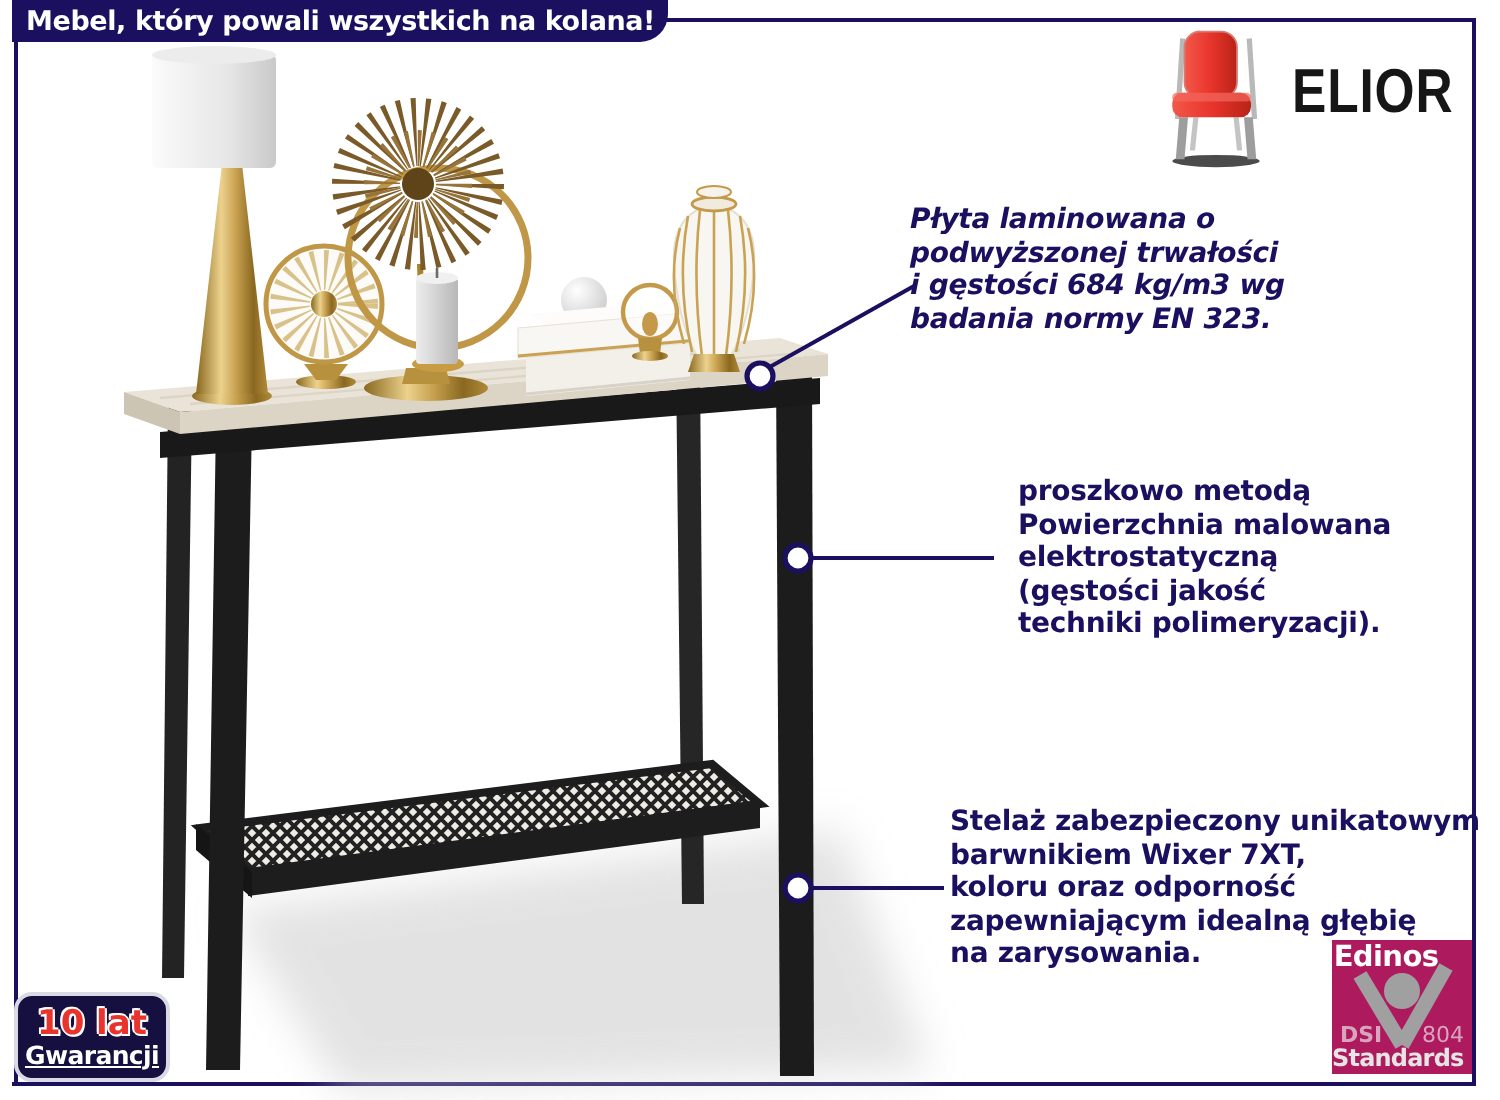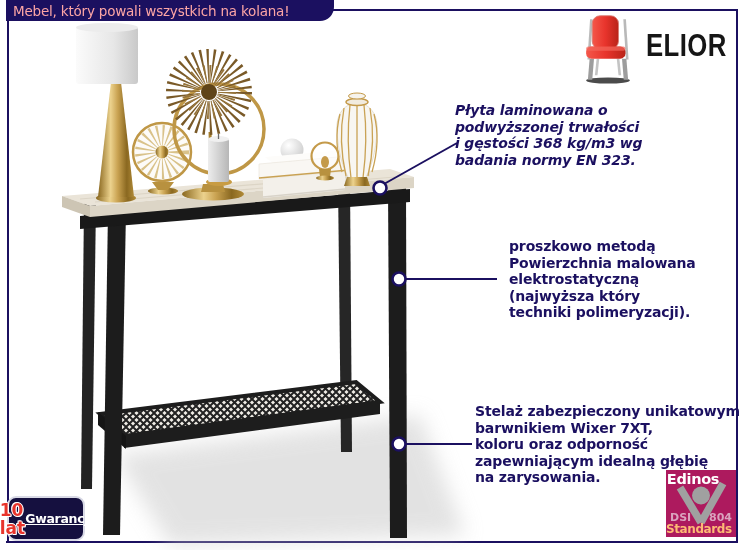--- a/index.html
+++ b/index.html
@@ -23,21 +23,21 @@
   .frame-line.bottom{left:6px;top:541px;width:732px;height:2px;}
   .frame-line.left{left:7px;top:19px;width:2px;height:524px;}
 
   
   .banner{
     position:absolute;left:6px;top:0;width:328px;height:21px;
     background:var(--navy);border-radius:0 0 14px 0;
     display:flex;align-items:center;padding-left:7px;box-sizing:border-box;
   }
   .banner span{
-    color:#fca5a5;font-size:13.5px;font-weight:normal;letter-spacing:-0.2px;white-space:nowrap;
+    color:#ffffff;font-size:13.5px;font-weight:bold;letter-spacing:-0.2px;white-space:nowrap;
   }
 
   
   .logo{position:absolute;left:580px;top:12px;width:155px;height:75px;}
   .logo svg{position:absolute;left:0;top:2px;width:56px;height:70px;}
   .brand-name{
     position:absolute;left:66px;top:16px;
     font-family:"Liberation Sans",sans-serif;
     font-size:31px;font-weight:800;color:#161616;letter-spacing:0.5px;
     transform:scaleX(0.83);transform-origin:left center;white-space:nowrap;
@@ -52,44 +52,44 @@
     font-size:14px;line-height:16.5px;letter-spacing:-0.15px;white-space:nowrap;
   }
   .annotation.a1{left:455px;top:102px;font-style:italic;}
   .annotation.a2{left:509px;top:238px;}
   .annotation.a3{left:475px;top:403px;}
 
   
   .guarantee{
     position:absolute;left:7px;top:496px;width:78px;height:45px;
     background:#15103f;border:2px solid #d9dae6;border-radius:9px;
-    box-sizing:border-box;display:flex;
+    box-sizing:border-box;display:flex;flex-direction:column;
     align-items:center;justify-content:center;
   }
   .g-top{
     color:var(--red);font-size:17px;font-weight:bold;line-height:18px;
     text-shadow:-1px 0 #fff,1px 0 #fff,0 -1px #fff,0 1px #fff,1px 1px #fff,-1px -1px #fff;
   }
   .g-bottom{color:#ffffff;font-size:12.5px;font-weight:bold;line-height:14px;letter-spacing:-0.3px;text-decoration:underline;}
 
   
   .standards{
     position:absolute;left:666px;top:470px;width:70px;height:67px;
     background:var(--magenta);overflow:hidden;
   }
   .standards svg{position:absolute;left:0;top:0;width:70px;height:67px;}
   .s-brand{
     position:absolute;left:0;top:1px;width:54px;text-align:center;
     color:#ffffff;font-size:14.5px;font-weight:bold;letter-spacing:-0.3px;
   }
   .s-left{position:absolute;left:4px;top:41px;color:#daa3be;font-size:11px;font-weight:bold;}
-  .s-right{position:absolute;right:4px;top:41px;color:#daa3be;font-size:11px;font-weight:bold;}
+  .s-right{position:absolute;right:4px;top:41px;color:#daa3be;font-size:11px;font-weight:normal;}
   .s-bottom{
     position:absolute;left:0;bottom:1px;width:54px;text-align:center;
-    color:#fdba74;font-size:12px;font-weight:bold;letter-spacing:-0.4px;
+    color:#e5e5e5;font-size:12px;font-weight:bold;letter-spacing:-0.4px;
   }
 </style>
 </head>
 <body>
 
 <div class="stage">
 
   <div class="frame-line top"></div>
   <div class="frame-line right"></div>
   <div class="frame-line bottom"></div>
@@ -246,29 +246,29 @@
       <path d="M406,444 L472,444" stroke-width="2" fill="none"></path>
       <circle cx="380" cy="188" r="6.5" fill="#ffffff" stroke-width="2.6"></circle>
       <circle cx="399" cy="279" r="6.5" fill="#ffffff" stroke-width="2.6"></circle>
       <circle cx="399" cy="444" r="6.5" fill="#ffffff" stroke-width="2.6"></circle>
     </g>
   </svg>
 
   <div class="annotation a1">
     <div>Płyta laminowana o</div>
     <div>podwyższonej trwałości</div>
-    <div>i gęstości 368 kg/m3 wg</div>
+    <div>i gęstości 684 kg/m3 wg</div>
     <div>badania normy EN 323.</div>
   </div>
 
   <div class="annotation a2">
     <div>proszkowo metodą</div>
     <div>Powierzchnia malowana</div>
     <div>elektrostatyczną</div>
-    <div>(najwyższa który</div>
+    <div>(gęstości jakość</div>
     <div>techniki polimeryzacji).</div>
   </div>
 
   <div class="annotation a3">
     <div>Stelaż zabezpieczony unikatowym</div>
     <div>barwnikiem Wixer 7XT,</div>
     <div>koloru oraz odporność</div>
     <div>zapewniającym idealną głębię</div>
     <div>na zarysowania.</div>
   </div>

